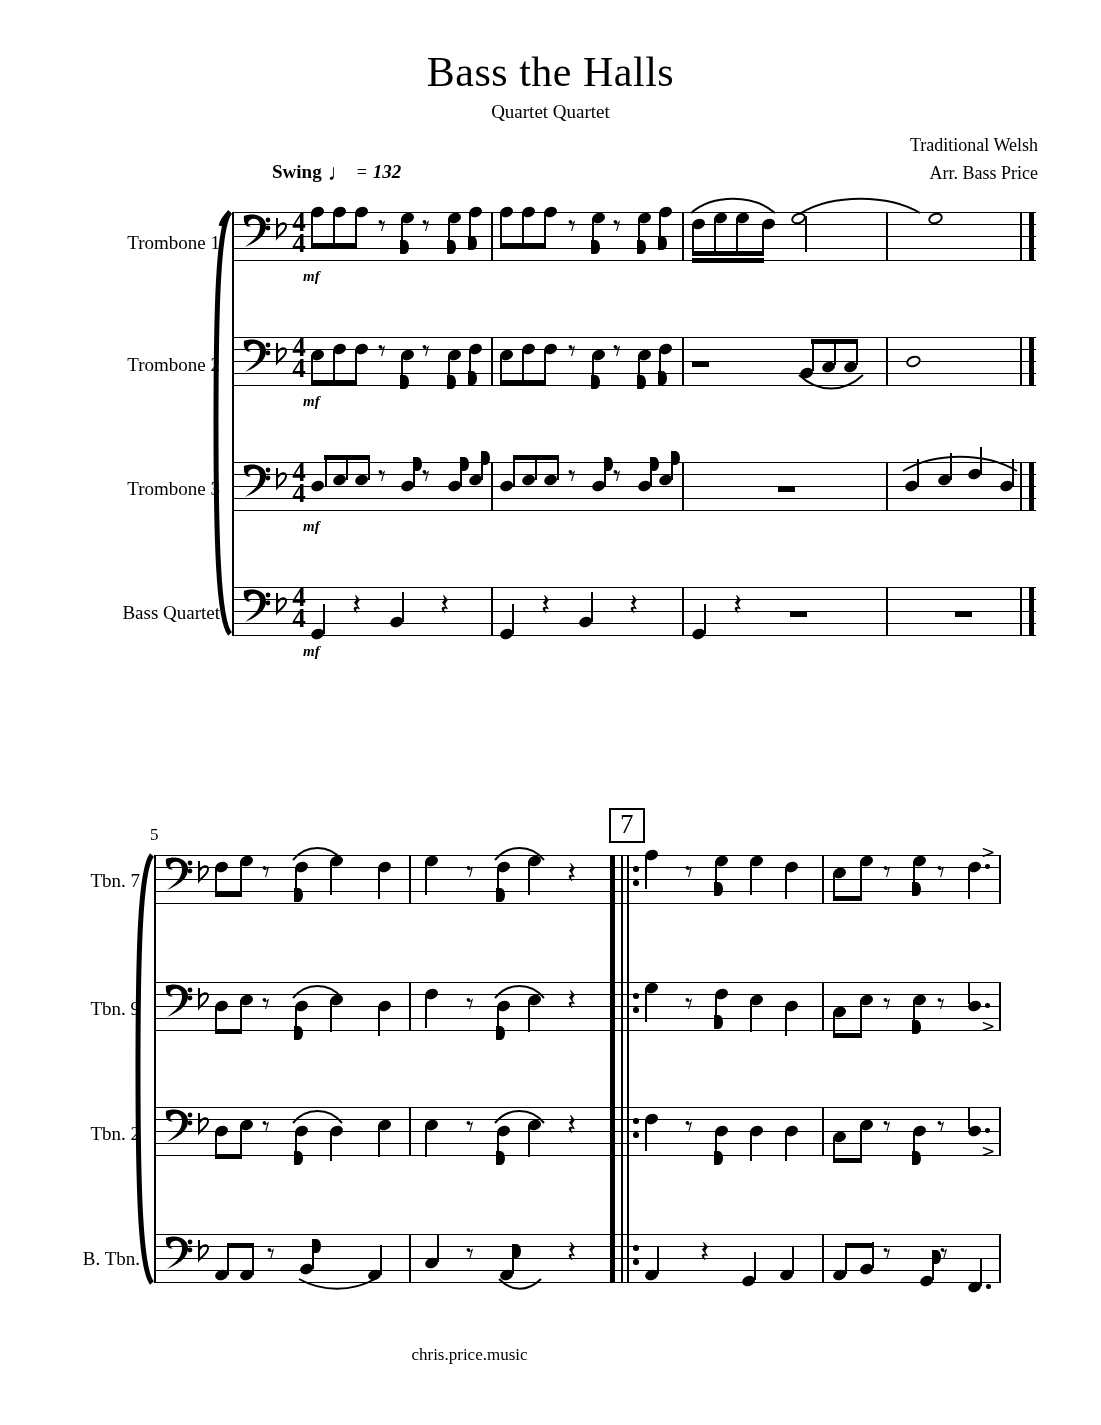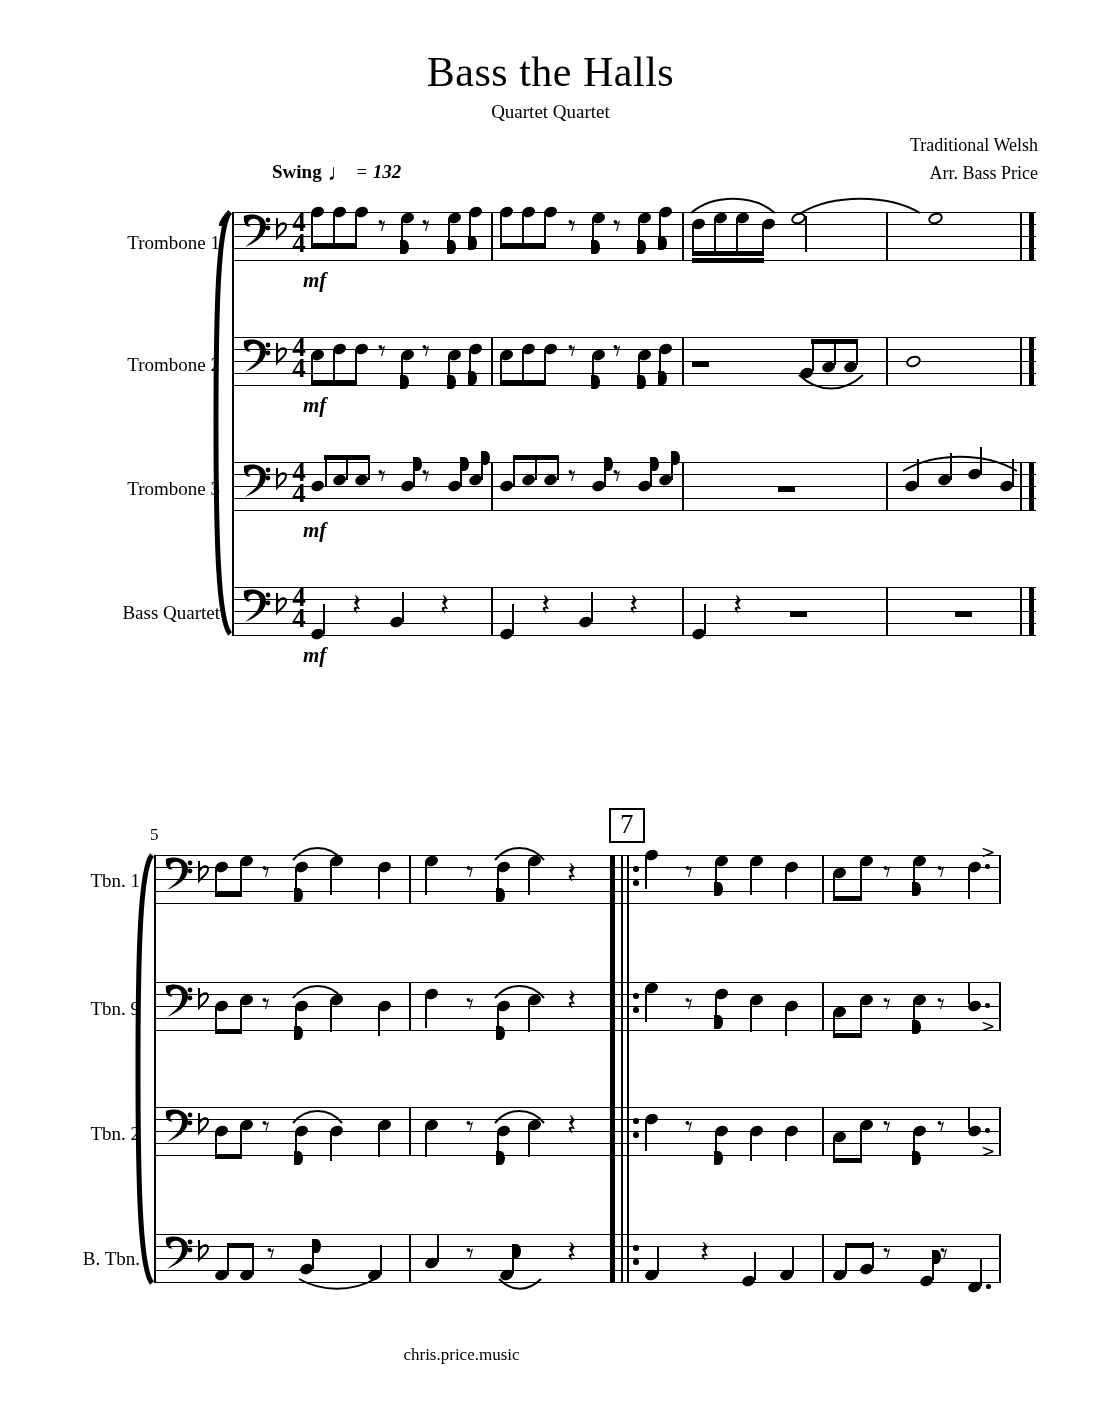--- a/index.html
+++ b/index.html
@@ -117,21 +117,21 @@
     font-weight: bold;
     font-size: 27px;
     line-height: 21px;
     text-align: center;
   }
   .dyn {
     position: absolute;
     font-family: "Liberation Serif", serif;
     font-style: italic;
     font-weight: bold;
-    font-size: 21px;
+    font-size: 15px;
   }
   .measnum {
     position: absolute;
     font-size: 17px;
   }
   .rehearsal {
     position: absolute;
     border: 2.2px solid #000;
     font-size: 27px;
     font-family: "Liberation Serif", serif;
@@ -139,20 +139,21 @@
     line-height: 1;
     background: #fff;
   }
   .footer {
     position: absolute;
     top: 1345px;
     left: 0;
     width: 923px;
     text-align: center;
     font-size: 17px;
+    padding-left: 8px;
   }
 
   
   .nh {
     position: absolute;
     width: 13px;
     height: 9.5px;
     background: #000;
     border-radius: 50%;
     transform: rotate(-20deg);
@@ -519,21 +520,21 @@
   <div class="rest-whole" style="left:955px; top:611px;"></div>
   <div class="barline" style="left:1020px; top:587px; height:49px;"></div>
   <div class="barline thick" style="left:1029px; top:587px; height:49px;"></div>
 </div>
 
 <div class="system">
 
   <div class="measnum" style="left:150px; top:825px;">5</div>
   <div class="rehearsal" style="left:609px; top:808px;">7</div>
 
-  <div class="inst-label" style="left:20px; top:870px; width:120px;">Tbn. 1</div>
+  <div class="inst-label" style="left:20px; top:870px; width:120px;">Tbn. 7</div>
   <div class="inst-label" style="left:20px; top:998px; width:120px;">Tbn. 9</div>
   <div class="inst-label" style="left:20px; top:1123px; width:120px;">Tbn. 2</div>
   <div class="inst-label" style="left:20px; top:1248px; width:120px;">B. Tbn.</div>
 
   <svg class="brace" style="left:134px; top:853px; width:20px; height:432px;" viewBox="0 0 20 432">
     <path d="M18 2 C6 16, 4 102, 4 216 C4 330, 6 416, 18 430" fill="none" stroke="#000" stroke-width="5"></path>
   </svg>
   <div class="syslineL" style="left:154px; top:855px; height:428px;"></div>
 
   <div class="barline thick" style="left:610px; top:855px; height:428px;"></div>

